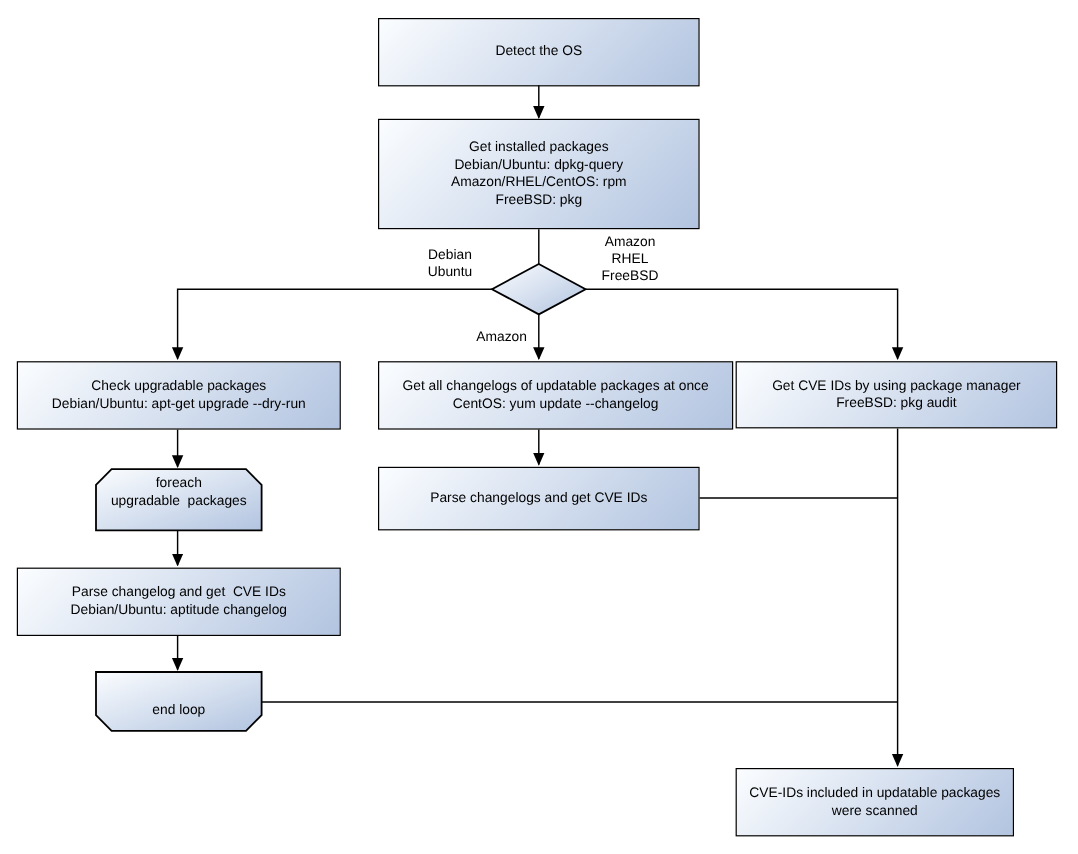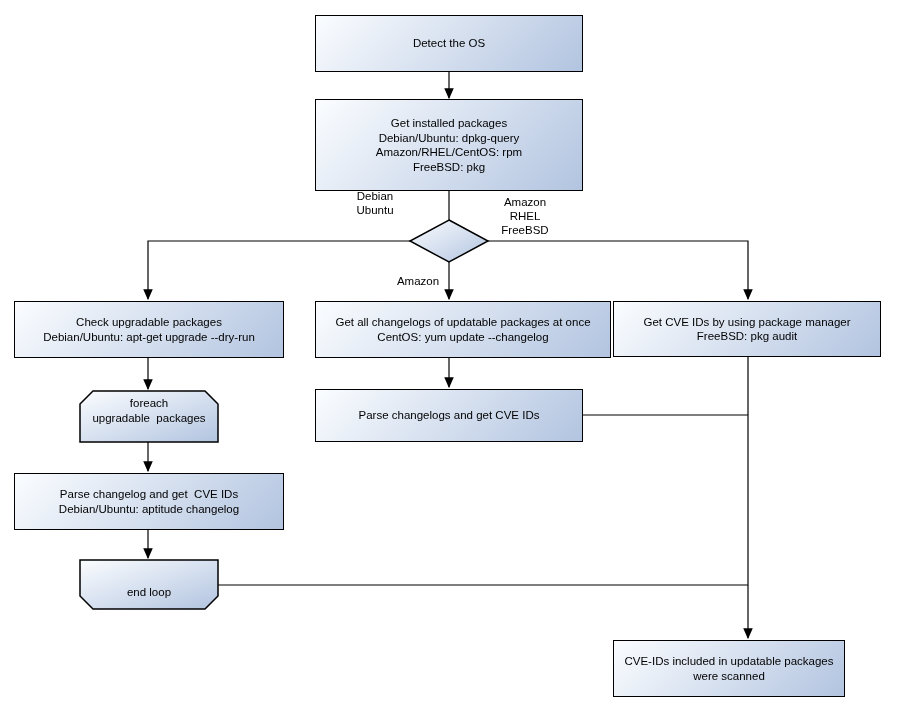--- a/index.html
+++ b/index.html
@@ -119,21 +119,21 @@
 
   <div class="node ghost" style="left:80px;top:568px;width:138px;height:49px">
     <span class="line">end loop</span>
   </div>
 
   <div class="node rect" style="left:613px;top:640px;width:232px;height:57px">
     <span class="line">CVE-IDs included in updatable packages</span>
     <span class="line">were scanned</span>
   </div>
 
-  <div class="edge-label" style="left:345px;top:189px;width:60px">
+  <div class="edge-label" style="left:345px;top:206px;width:60px">
     <span class="line">Debian</span>
     <span class="line">Ubuntu</span>
   </div>
 
   <div class="edge-label" style="left:493px;top:195px;width:64px">
     <span class="line">Amazon</span>
     <span class="line">RHEL</span>
     <span class="line">FreeBSD</span>
   </div>
 

